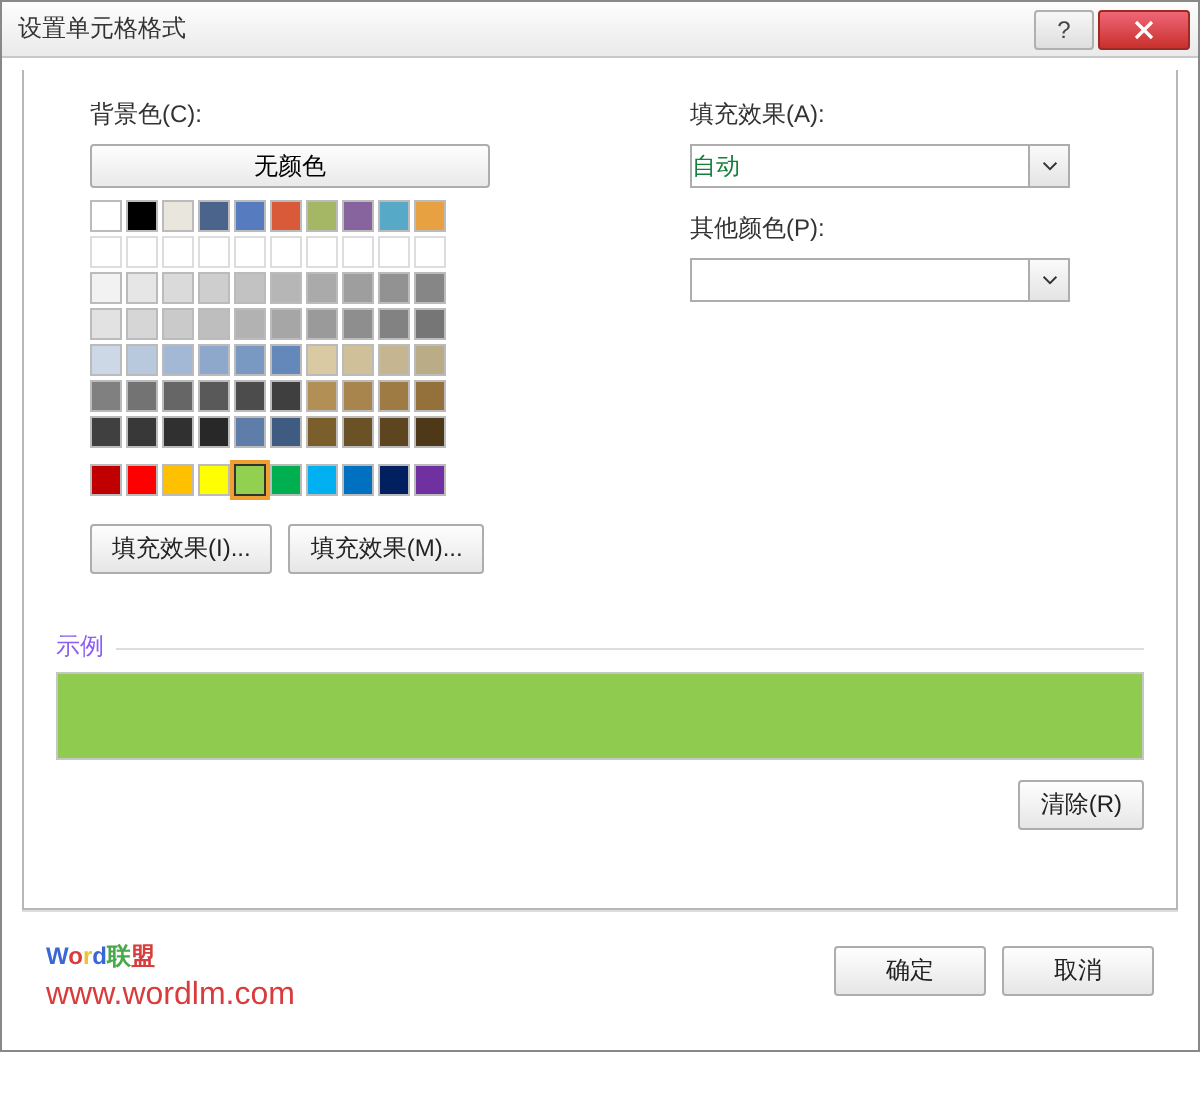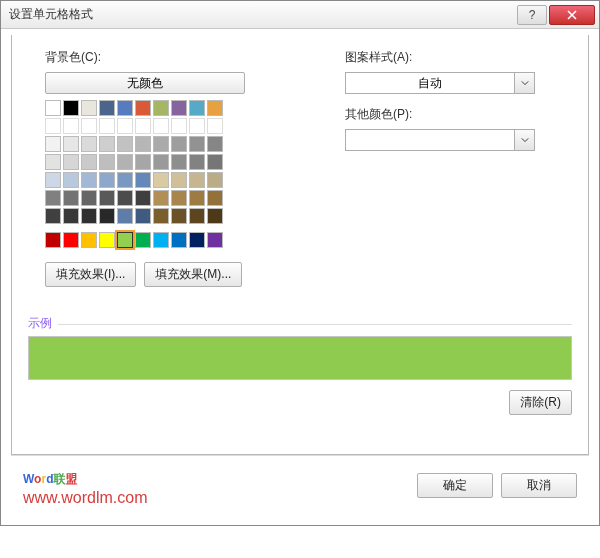--- a/index.html
+++ b/index.html
@@ -23,21 +23,21 @@
 .nocolor-btn { width: 200px; height: 22px; border: 1px solid #adadad; background: linear-gradient(#fefefe,#e9e9e9); display: flex; align-items: center; justify-content: center; margin-bottom: 6px; border-radius: 2px; }
 .palette { display: flex; flex-direction: column; gap: 2px; margin-bottom: 8px; }
 .prow { display: flex; gap: 2px; }
 .sw { width: 16px; height: 16px; border: 1px solid #bbb; }
 .sw.sel { outline: 2px solid #f0a030; outline-offset: 0; border: 1px solid #333; }
 .sw.empty { background: #fff; border: 1px solid #ddd; }
 .std-row { display: flex; gap: 2px; margin-top: 8px; }
 .btnrow { display: flex; gap: 8px; margin-top: 14px; }
 .pushbtn { padding: 3px 10px; border: 1px solid #adadad; background: linear-gradient(#fefefe,#e6e6e6); border-radius: 2px; color: #222; }
 .combo { width: 190px; height: 22px; border: 1px solid #adadad; background: #fff; display: flex; align-items: center; margin-bottom: 12px; }
-.combo-text { flex: 1; text-align: center; color: #000000; }
+.combo-text { flex: 1; color: #15803d; }
 .combo-arrow { width: 20px; height: 100%; border-left: 1px solid #adadad; background: linear-gradient(#fafafa,#e4e4e4); display: flex; align-items: center; justify-content: center; }
 .combo-arrow svg { width: 8px; height: 8px; }
 .sample-group { margin-top: 28px; }
 .sample-lbl { color: #8b5cf6; margin-bottom: 4px; display: block; position: relative; }
 .sample-lbl::after { content: ""; position: absolute; left: 30px; right: 0; top: 50%; border-top: 1px solid #ddd; }
 .sample-box { width: 100%; height: 44px; border: 1px solid #c6c6c6; }
 .clear-row { display: flex; justify-content: flex-end; margin-top: 10px; }
 .footer { display: flex; justify-content: space-between; align-items: center; padding: 8px 12px; border-top: 1px solid #ddd; }
 .watermark { text-align: left; line-height: 1.2; }
 .watermark .l1 { font-size: 20px; font-weight: bold; }
@@ -176,21 +176,21 @@
               <div class="sw" style="background: rgb(0, 32, 96);"></div>
               <div class="sw" style="background: rgb(112, 48, 160);"></div>
             </div>
           <div class="btnrow">
             <div class="pushbtn"><span>填充效果(I)...</span></div>
             <div class="pushbtn"><span>填充效果(M)...</span></div>
           </div>
         </div>
 
         <div class="col-right">
-          <span class="lbl">图案样式(A):</span>
+          <span class="lbl">填充效果(A):</span>
           <div class="combo">
             <span class="combo-text">自动</span>
             <div class="combo-arrow">
               <svg viewBox="0 0 10 10">
                   <path d="M1 3 L5 7 L9 3" fill="none" stroke="#333" stroke-width="1.2"></path>
                 </svg>
             </div>
           </div>
           <span class="lbl">其他颜色(P):</span>
           <div class="combo">

